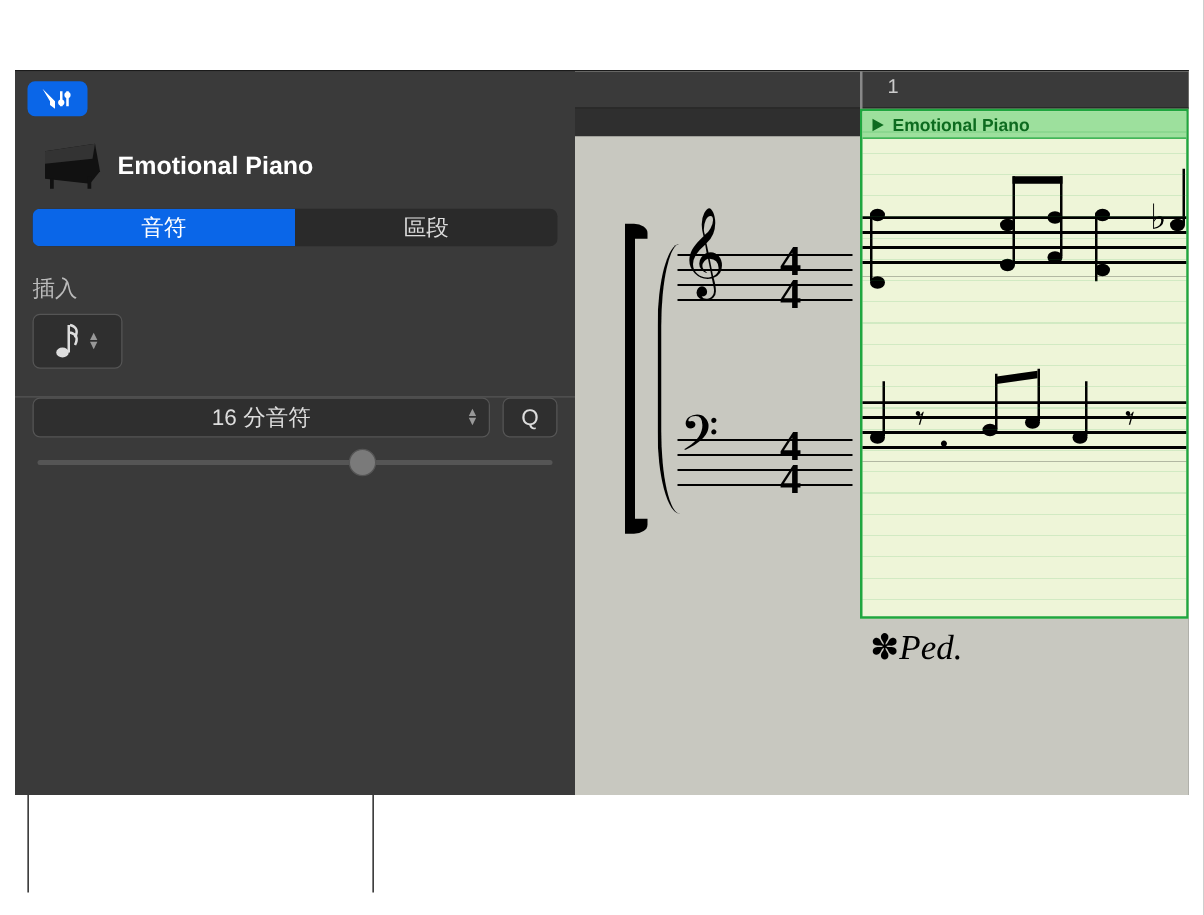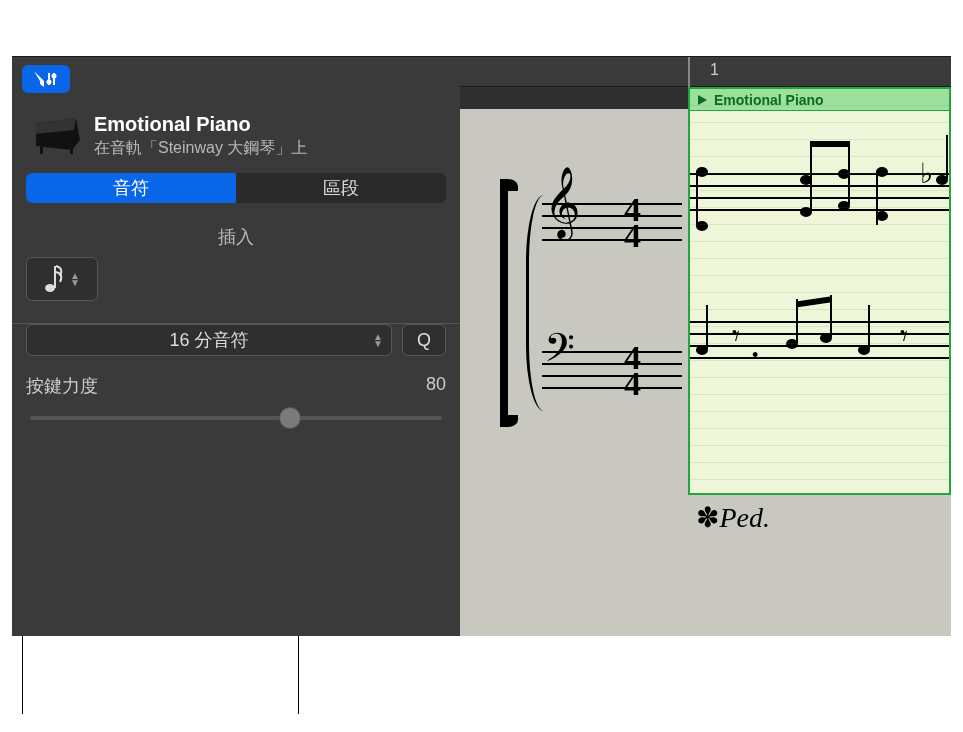--- a/index.html
+++ b/index.html
@@ -70,21 +70,20 @@
     font-size: 18px;
     color: #ddd;
     cursor: pointer;
   }
   .seg-tab.active { background: #0a66e8; color: #fff; }
   .section-label {
     color: #bbb;
     font-size: 18px;
     margin-top: 22px;
     margin-bottom: 8px;
-    text-align: center;
   }
   .insert-popup {
     width: 72px;
     height: 44px;
     background: #2f2f2f;
     border: 1px solid #555;
     border-radius: 6px;
     display: flex;
     align-items: center;
     justify-content: center;
@@ -321,21 +320,20 @@
       <div class="piano-icon">
         <svg width="52" height="40" viewBox="0 0 52 40">
           <path d="M6 8 L46 2 L50 24 L42 34 L6 30 Z" fill="#111"></path>
           <path d="M6 8 L46 2 L44 14 L6 18 Z" fill="#333"></path>
           <rect x="10" y="30" width="3" height="8" fill="#111"></rect>
           <rect x="40" y="28" width="3" height="10" fill="#111"></rect>
         </svg>
       </div>
       <div>
         <div class="track-title">Emotional Piano</div>
-        <div class="track-sub">在音軌「Steinway 大鋼琴」上</div>
       </div>
     </div>
 
     <div class="seg-tabs">
       <div class="seg-tab active">音符</div>
       <div class="seg-tab">區段</div>
     </div>
 
     <div class="section-label">插入</div>
     <div class="insert-popup">
@@ -353,24 +351,20 @@
     <div class="quantize-row">
       <div class="quantize-popup">
         <span>16 分音符</span>
         <div class="popup-arrows">▲<br>▼</div>
       </div>
       <div class="q-btn">
         <span>Q</span>
       </div>
     </div>
 
-    <div class="velocity-row">
-      <span>按鍵力度</span>
-      <span>80</span>
-    </div>
     <div class="slider">
       <div class="slider-thumb" style="left:63%;"></div>
     </div>
   </div>
 
   <div class="score-area">
     <div class="ruler">
       <div class="ruler-tick"></div>
       <div class="ruler-marker">1</div>
     </div>

